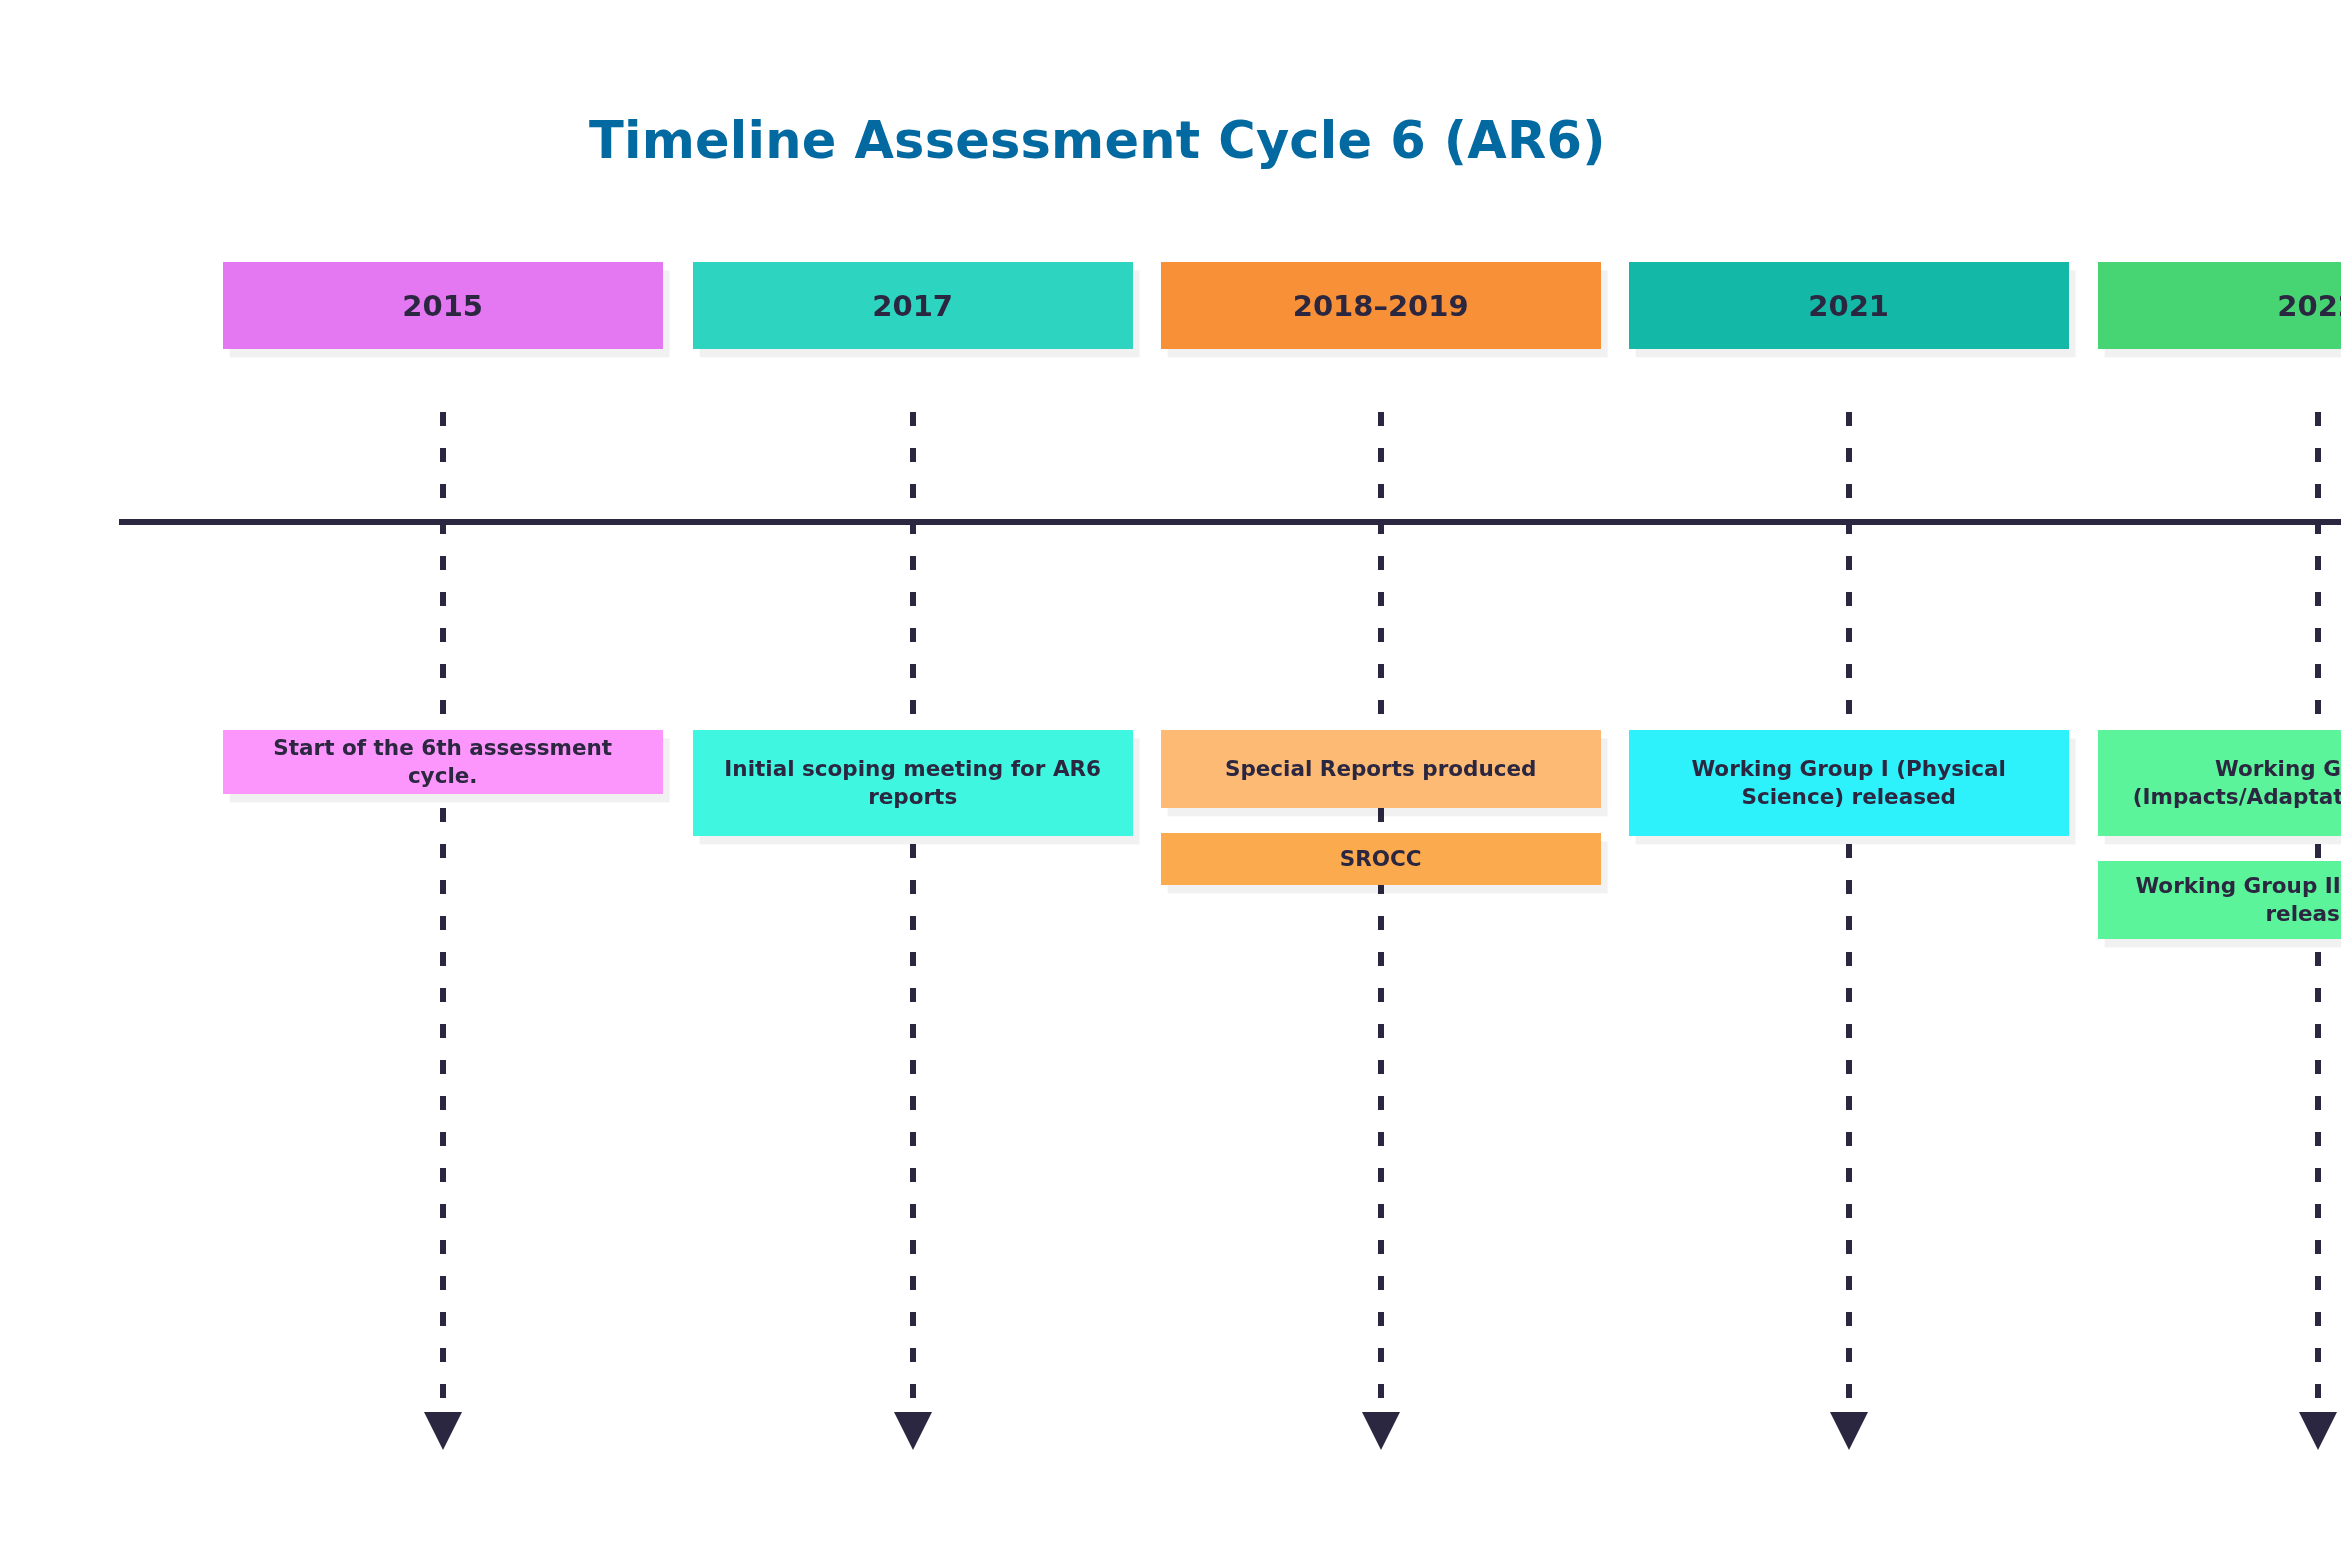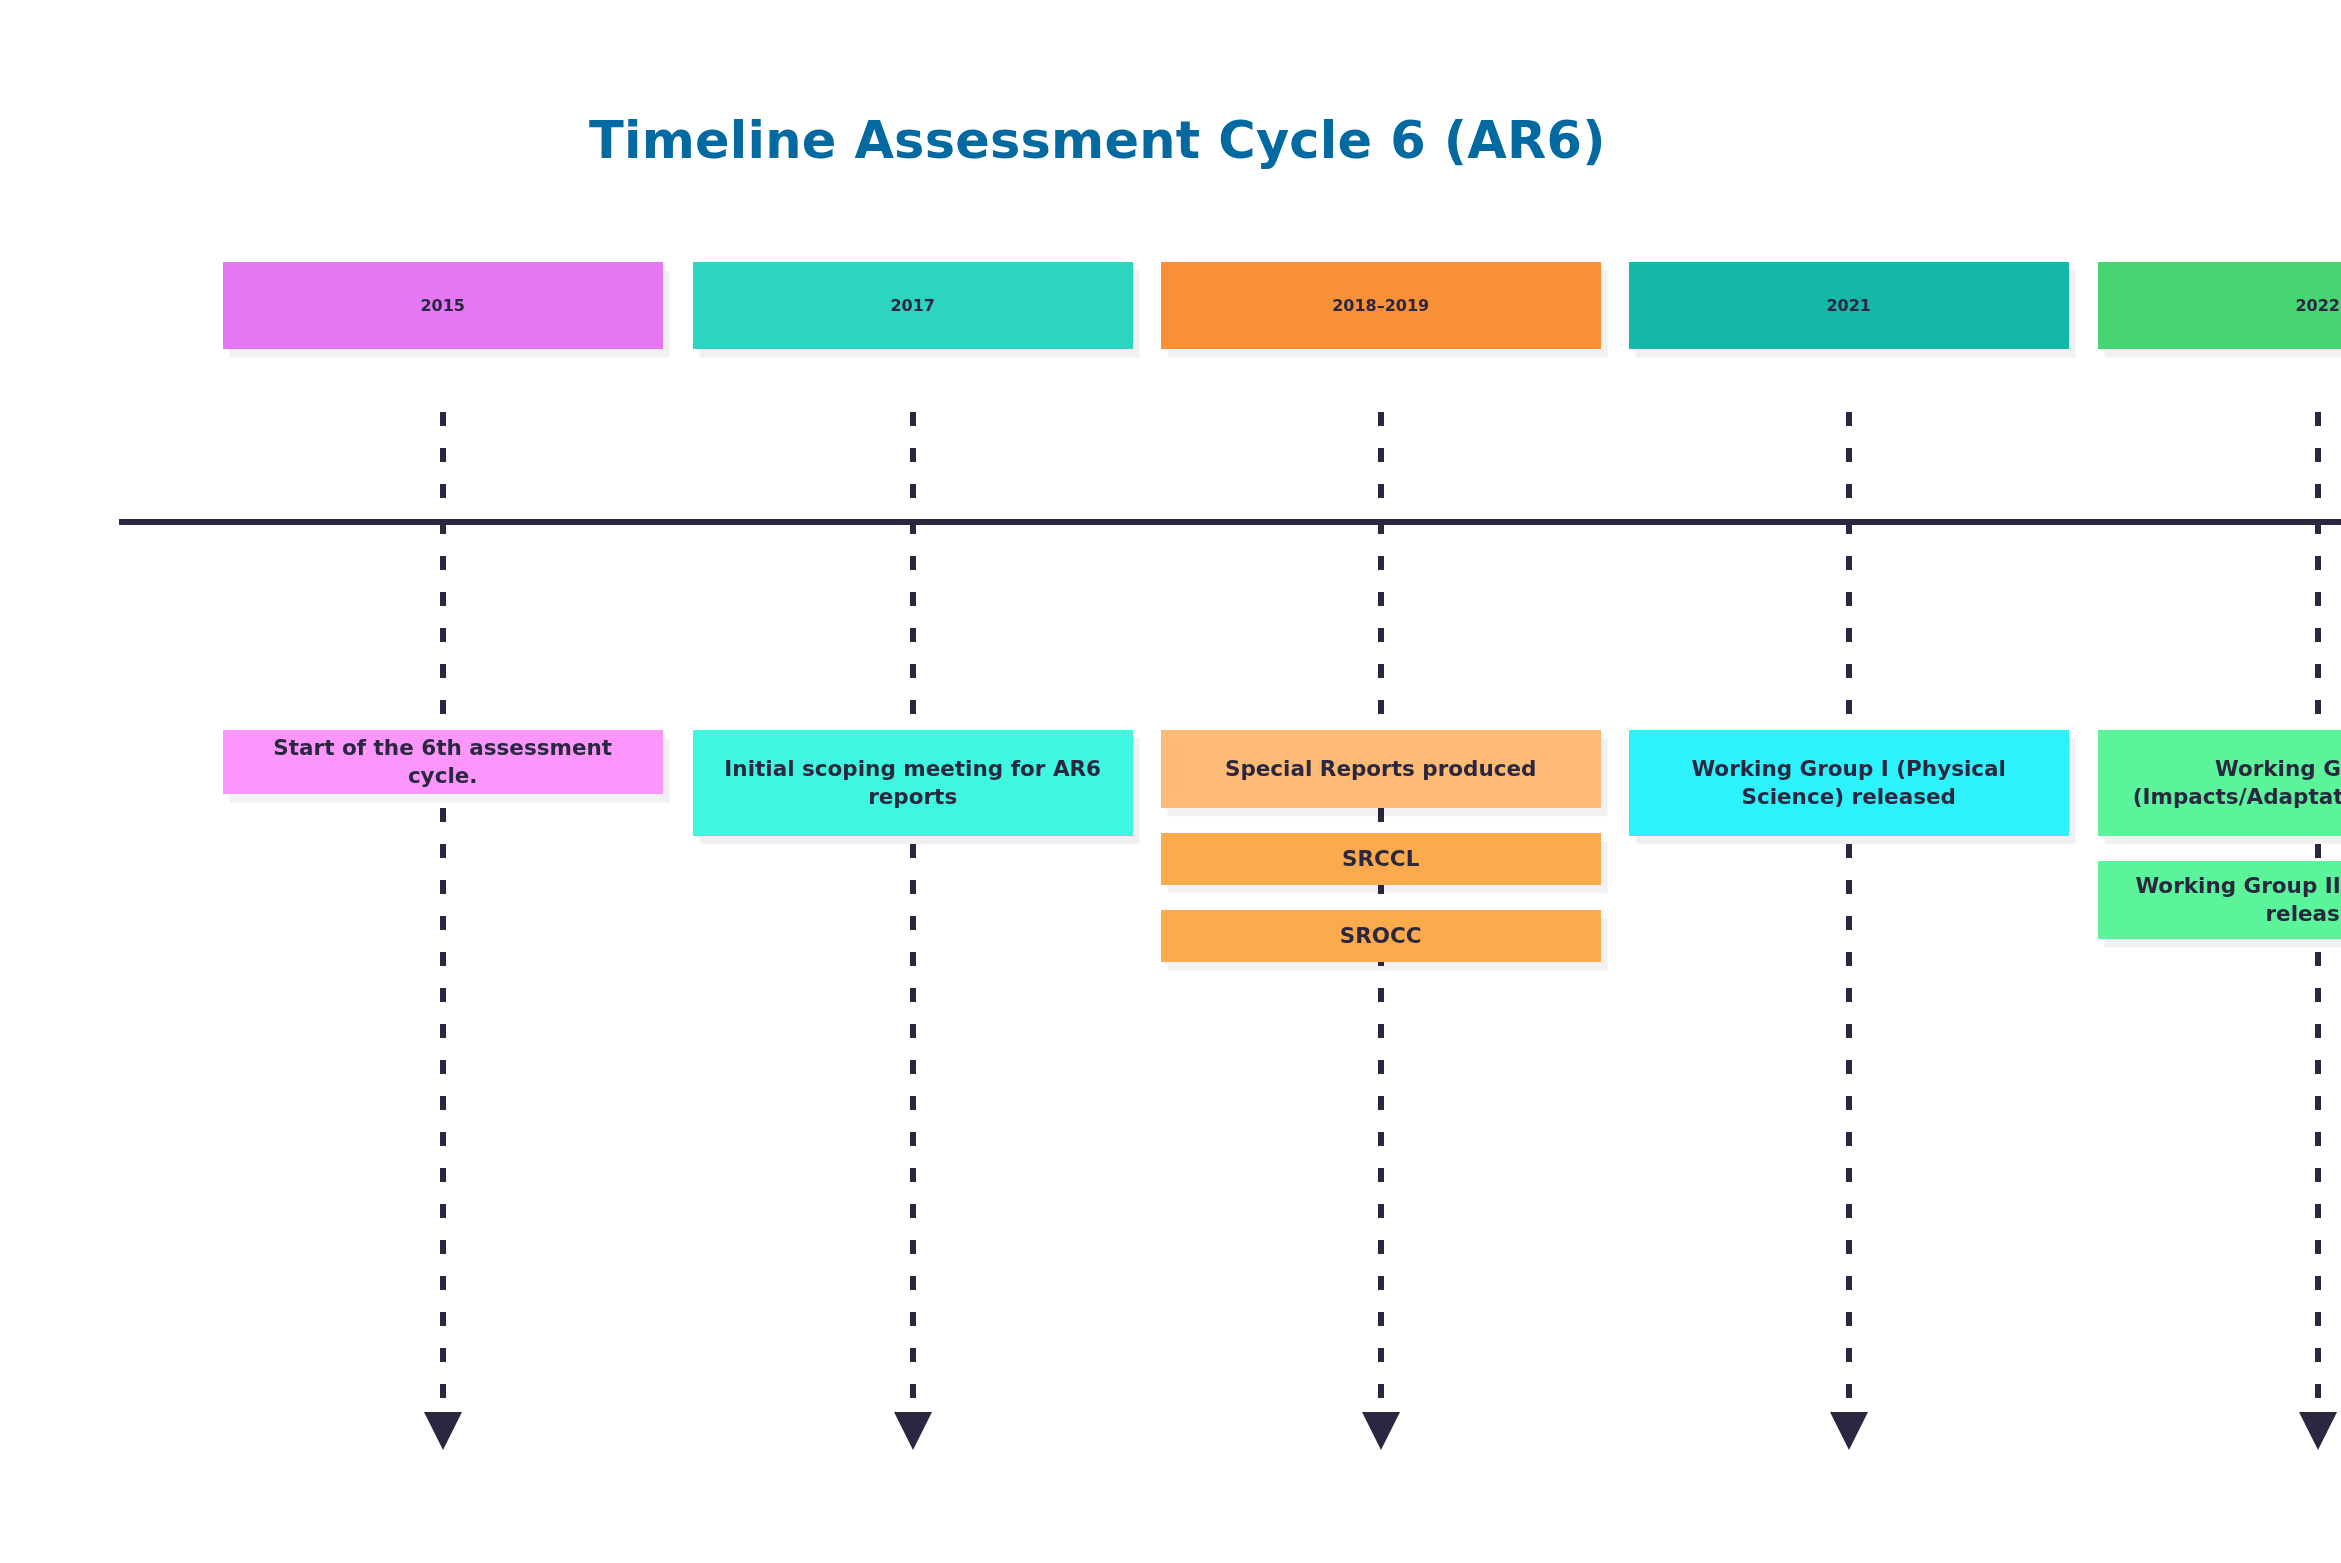--- a/index.html
+++ b/index.html
@@ -85,21 +85,21 @@
     top: 262px;
     width: 440px;
     height: 87px;
     box-shadow: 6.6px 8.4px 0 0 rgba(0,0,0,0.055);
     display: flex;
     align-items: center;
     justify-content: center;
     z-index: 3;
   }
   .period-label {
-    font-size: 16px;
+    font-size: 29px;
     font-weight: bold;
     color: #2b2740;
     white-space: nowrap;
   }
 
   
   .events {
     position: absolute;
     left: 4.7px;
     top: 730px;
@@ -163,23 +163,20 @@
         <div class="connector"></div>
         <div class="connector-arrow"></div>
         <div class="period-box" style="background: rgb(247, 144, 55);">
           <div class="period-label">2018–2019</div>
         </div>
         <div class="events">
           <div class="event-box" style="background: #fdba74; height: 78px;">
             <div class="event-label">Special Reports produced</div>
           </div>
           <div class="event-box" style="background: rgb(251, 171, 77); height: 52px;">
-            <div class="event-label">SRCCL</div>
-          </div>
-          <div class="event-box" style="background: rgb(251, 171, 77); height: 52px;">
             <div class="event-label">SROCC</div>
           </div>
         </div>
       </div>
       <div class="column" style="left: 1624px;">
         <div class="connector"></div>
         <div class="connector-arrow"></div>
         <div class="period-box" style="background: #14b8a6;">
           <div class="period-label">2021</div>
         </div>

